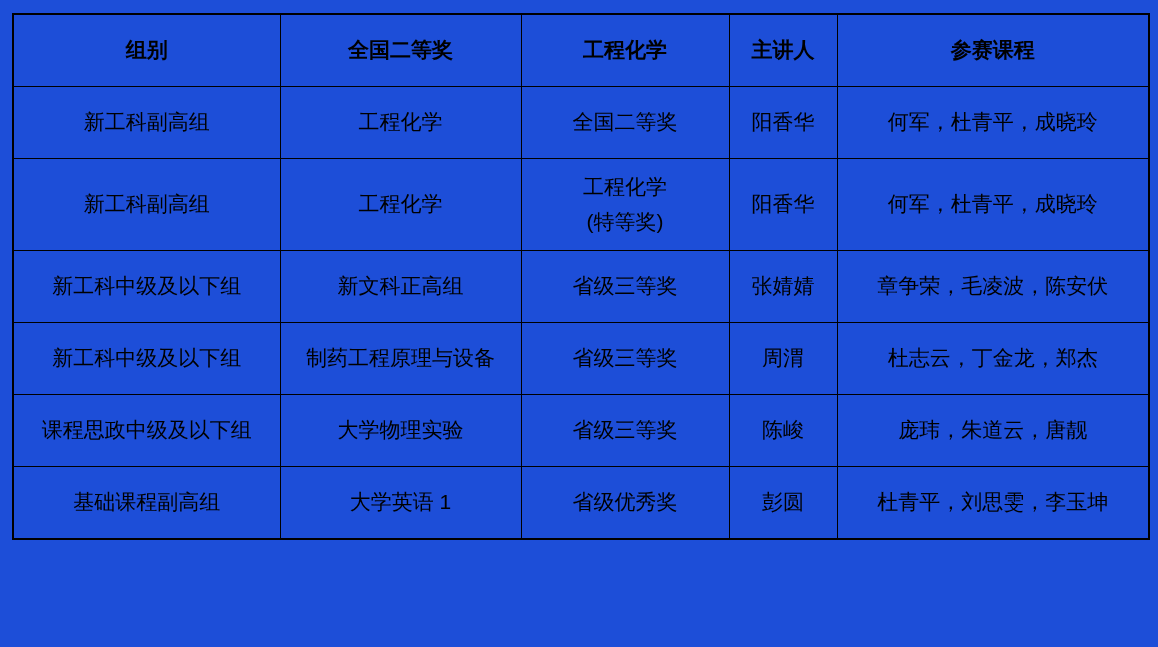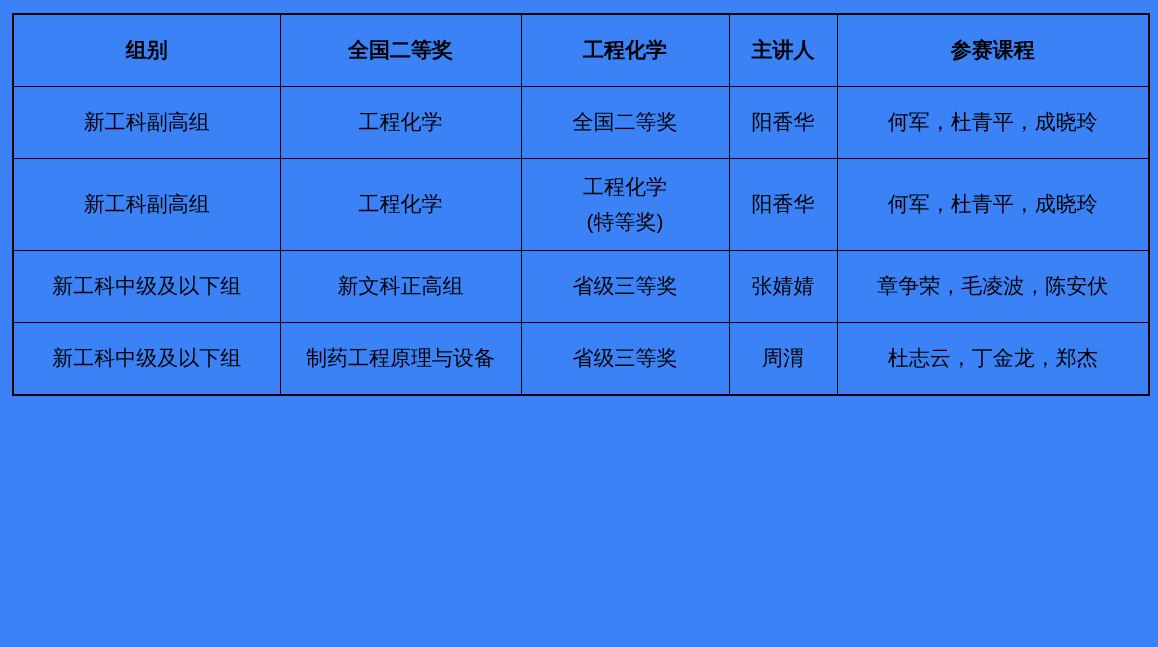--- a/index.html
+++ b/index.html
@@ -7,21 +7,21 @@
     padding: 0;
     background: #ffffff;
     width: 1158px;
     height: 647px;
     font-family: "Liberation Sans", "DejaVu Sans", sans-serif;
   }
   .page {
     position: relative;
     width: 1158px;
     height: 647px;
-    background: #3b82f6;
+    background: #1d4ed8;
     overflow: hidden;
   }
   table.award-table {
     position: absolute;
     left: 12px;
     top: 13px;
     width: 1136px;
     border-collapse: collapse;
     table-layout: fixed;
     border: 2px solid #000000;
@@ -94,15 +94,29 @@
           <td>张婧婧</td>
           <td>章争荣，毛凌波，陈安伏</td>
         </tr>
         <tr>
           <td>新工科中级及以下组</td>
           <td>制药工程原理与设备</td>
           <td>省级三等奖</td>
           <td>周渭</td>
           <td>杜志云，丁金龙，郑杰</td>
         </tr>
+        <tr>
+          <td>课程思政中级及以下组</td>
+          <td>大学物理实验</td>
+          <td>省级三等奖</td>
+          <td>陈峻</td>
+          <td>庞玮，朱道云，唐靓</td>
+        </tr>
+        <tr>
+          <td>基础课程副高组</td>
+          <td>大学英语 1</td>
+          <td>省级优秀奖</td>
+          <td>彭圆</td>
+          <td>杜青平，刘思雯，李玉坤</td>
+        </tr>
       </tbody>
   </table>
 </div>
 
 </body></html>

